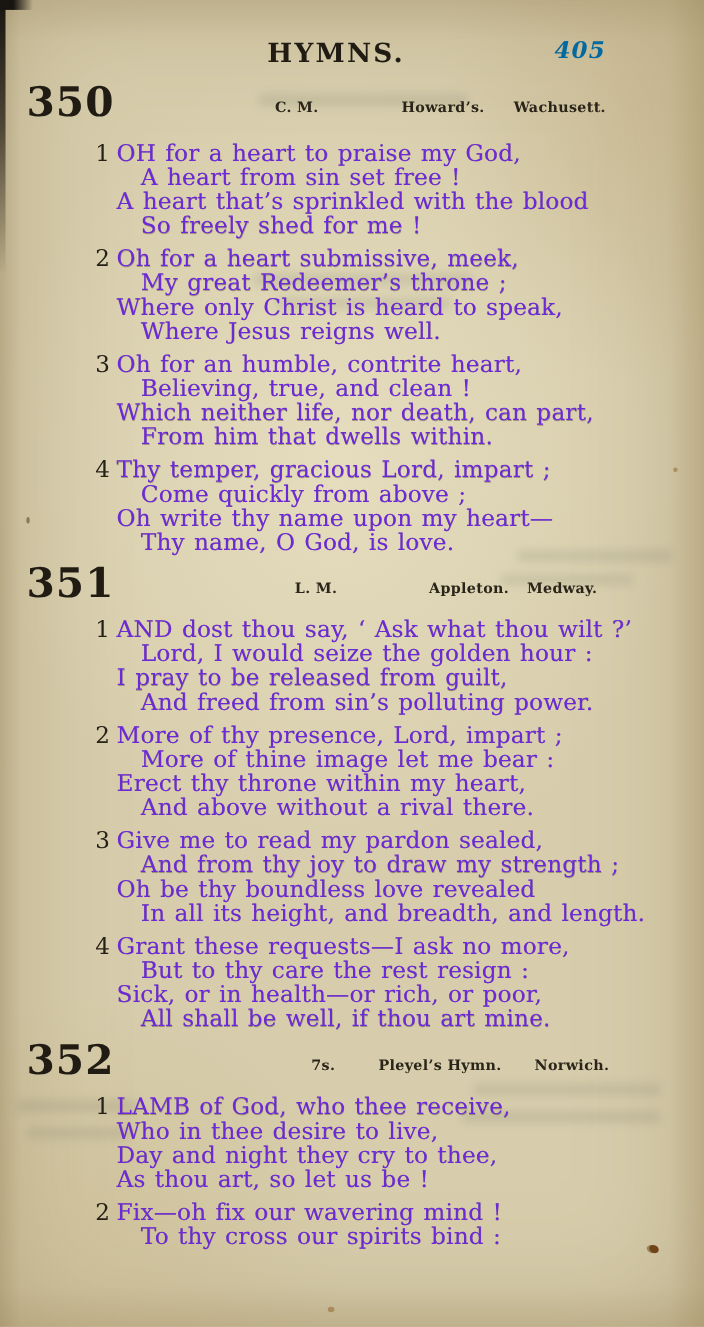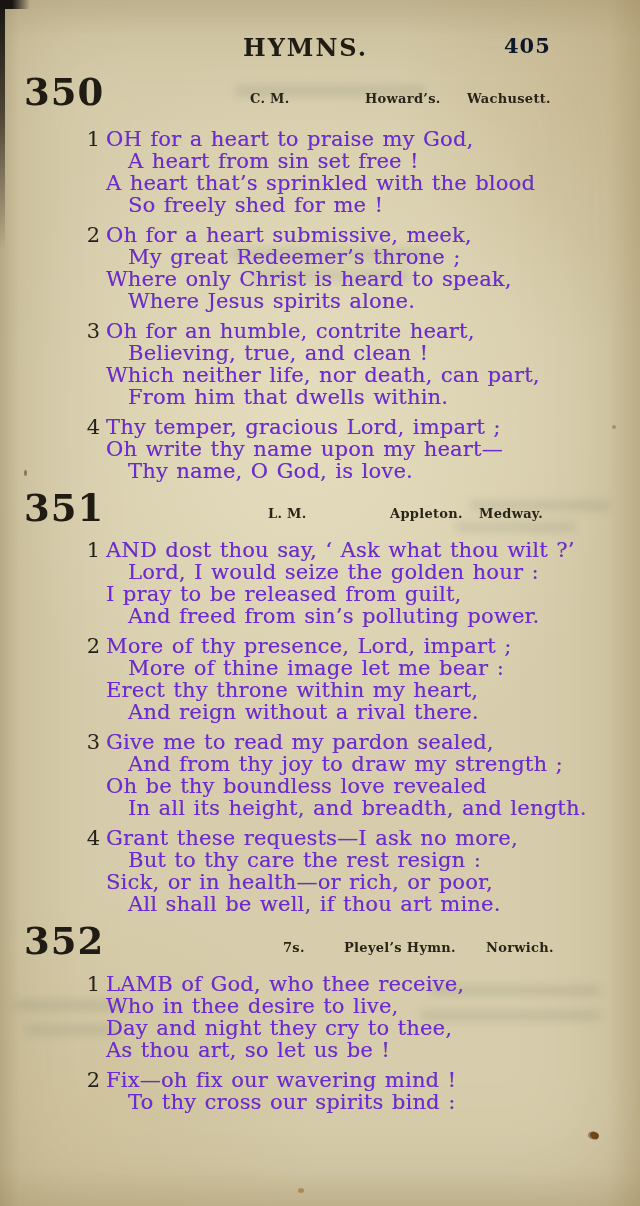--- a/index.html
+++ b/index.html
@@ -45,21 +45,21 @@
   .st9{left:235px;top:85px;width:190px;height:12px;}
 
   
   .page-header{position:absolute;left:0;top:33px;width:640px;height:26px;}
   .running-title{
     position:absolute;left:243px;top:0;
     font-size:24px;font-weight:bold;letter-spacing:2px;color:#211c13;
   }
   .folio{
     position:absolute;left:504px;top:0;
-    font-size:21px;font-weight:bold;letter-spacing:1px;color:#0f172a;
+    font-size:21px;font-weight:bold;letter-spacing:1px;color:#0369a1;font-style:italic;
   }
 
   
   .content{position:absolute;left:0;top:74px;width:640px;}
   .hymn-head{position:relative;}
   .head350{height:54px;}
   .head351{height:49px;padding-left:12px;}
   .head352{height:50px;margin-top:6px;padding-left:24px;}
   .hymn-num{
     position:absolute;left:24px;top:0;
@@ -138,38 +138,39 @@
         <div class="vline ind">So freely shed for me !</div>
       </div>
     </div>
 
     <div class="verse">
       <span class="vnum">2</span>
       <div class="vlines">
         <div class="vline">Oh for a heart submissive, meek,</div>
         <div class="vline ind">My great Redeemer’s throne ;</div>
         <div class="vline">Where only Christ is heard to speak,</div>
-        <div class="vline ind">Where Jesus spirits alone.</div>
+        <div class="vline ind">Where Jesus reigns well.</div>
       </div>
     </div>
 
     <div class="verse">
       <span class="vnum">3</span>
       <div class="vlines">
         <div class="vline">Oh for an humble, contrite heart,</div>
         <div class="vline ind">Believing, true, and clean !</div>
         <div class="vline">Which neither life, nor death, can part,</div>
         <div class="vline ind">From him that dwells within.</div>
       </div>
     </div>
 
     <div class="verse">
       <span class="vnum">4</span>
       <div class="vlines">
         <div class="vline">Thy temper, gracious Lord, impart ;</div>
+        <div class="vline ind">Come quickly from above ;</div>
         <div class="vline">Oh write thy name upon my heart—</div>
         <div class="vline ind">Thy name, O God, is love.</div>
       </div>
     </div>
   </section>
 
   <section>
     <div class="hymn-head head351">
       <span class="hymn-num">351</span>
       <span class="meter">L. M.</span>
@@ -186,21 +187,21 @@
         <div class="vline ind">And freed from sin’s polluting power.</div>
       </div>
     </div>
 
     <div class="verse">
       <span class="vnum">2</span>
       <div class="vlines">
         <div class="vline">More of thy presence, Lord, impart ;</div>
         <div class="vline ind">More of thine image let me bear :</div>
         <div class="vline">Erect thy throne within my heart,</div>
-        <div class="vline ind">And reign without a rival there.</div>
+        <div class="vline ind">And above without a rival there.</div>
       </div>
     </div>
 
     <div class="verse">
       <span class="vnum">3</span>
       <div class="vlines">
         <div class="vline">Give me to read my pardon sealed,</div>
         <div class="vline ind">And from thy joy to draw my strength ;</div>
         <div class="vline">Oh be thy boundless love revealed</div>
         <div class="vline ind">In all its height, and breadth, and length.</div>

